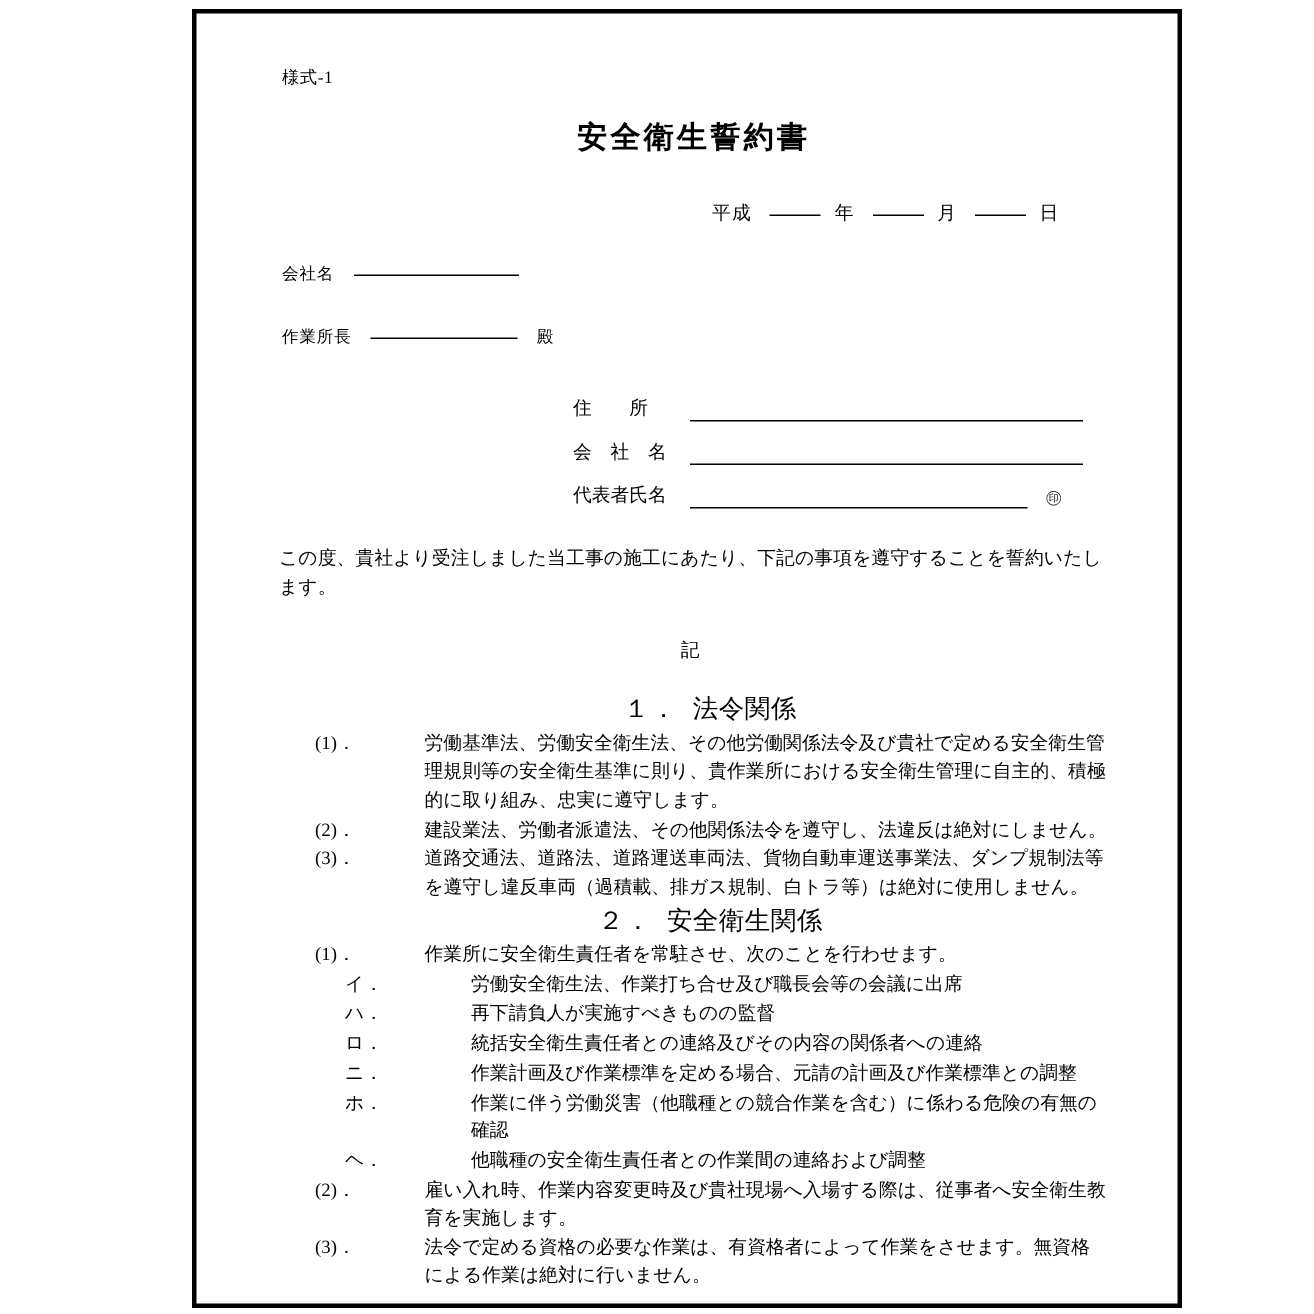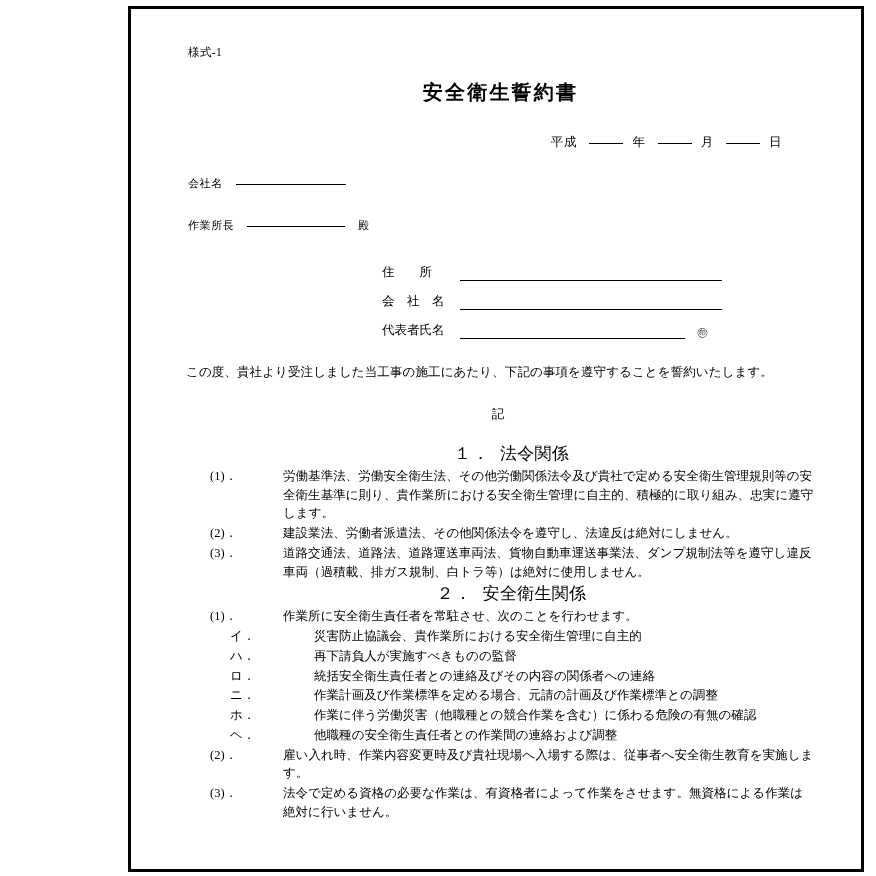--- a/index.html
+++ b/index.html
@@ -14,21 +14,21 @@
     font-family: "Liberation Serif", "DejaVu Serif", serif;
     color: #000000;
     overflow: hidden;
   }
 
   
   #page-sheet {
     position: absolute;
     left: 128px;
     top: 6px;
-    width: 736px;
+    width: 660px;
     height: 866px;
     border: 3px solid #000000;
     background: #ffffff;
     box-sizing: border-box;
   }
   #page-inner {
     position: absolute;
     left: 0; top: 0; right: 0; bottom: 0;
     padding: 38px 46px 0 55px;
     box-sizing: border-box;
@@ -247,21 +247,21 @@
         <p class="item"><span class="item-num">(3)．</span><span>道路交通法、道路法、道路運送車両法、貨物自動車運送事業法、ダンプ規制法等を遵守し違反車両（過積載、排ガス規制、白トラ等）は絶対に使用しません。</span></p>
       </div>
 
       <div>
         <div class="section-head">
           <span class="section-num">２．</span><span>安全衛生関係</span>
         </div>
 
         <p class="item"><span class="item-num">(1)．</span><span>作業所に安全衛生責任者を常駐させ、次のことを行わせます。</span></p>
 
-        <p class="subitem"><span class="subitem-num">イ．</span><span>災害防止協議会、貴作業所における安全衛生管理に自主的</span></p>
+        <p class="subitem"><span class="subitem-num">イ．</span><span>労働安全衛生法、作業打ち合せ及び職長会等の会議に出席</span></p>
         <p class="subitem"><span class="subitem-num">ハ．</span><span>再下請負人が実施すべきものの監督</span></p>
         <p class="subitem"><span class="subitem-num">ロ．</span><span>統括安全衛生責任者との連絡及びその内容の関係者への連絡</span></p>
         <p class="subitem"><span class="subitem-num">ニ．</span><span>作業計画及び作業標準を定める場合、元請の計画及び作業標準との調整</span></p>
         <p class="subitem"><span class="subitem-num">ホ．</span><span>作業に伴う労働災害（他職種との競合作業を含む）に係わる危険の有無の確認</span></p>
         <p class="subitem"><span class="subitem-num">ヘ．</span><span>他職種の安全衛生責任者との作業間の連絡および調整</span></p>
 
         <p class="item"><span class="item-num">(2)．</span><span>雇い入れ時、作業内容変更時及び貴社現場へ入場する際は、従事者へ安全衛生教育を実施します。</span></p>
         <p class="item"><span class="item-num">(3)．</span><span>法令で定める資格の必要な作業は、有資格者によって作業をさせます。無資格による作業は絶対に行いません。</span></p>
 
       </div>

